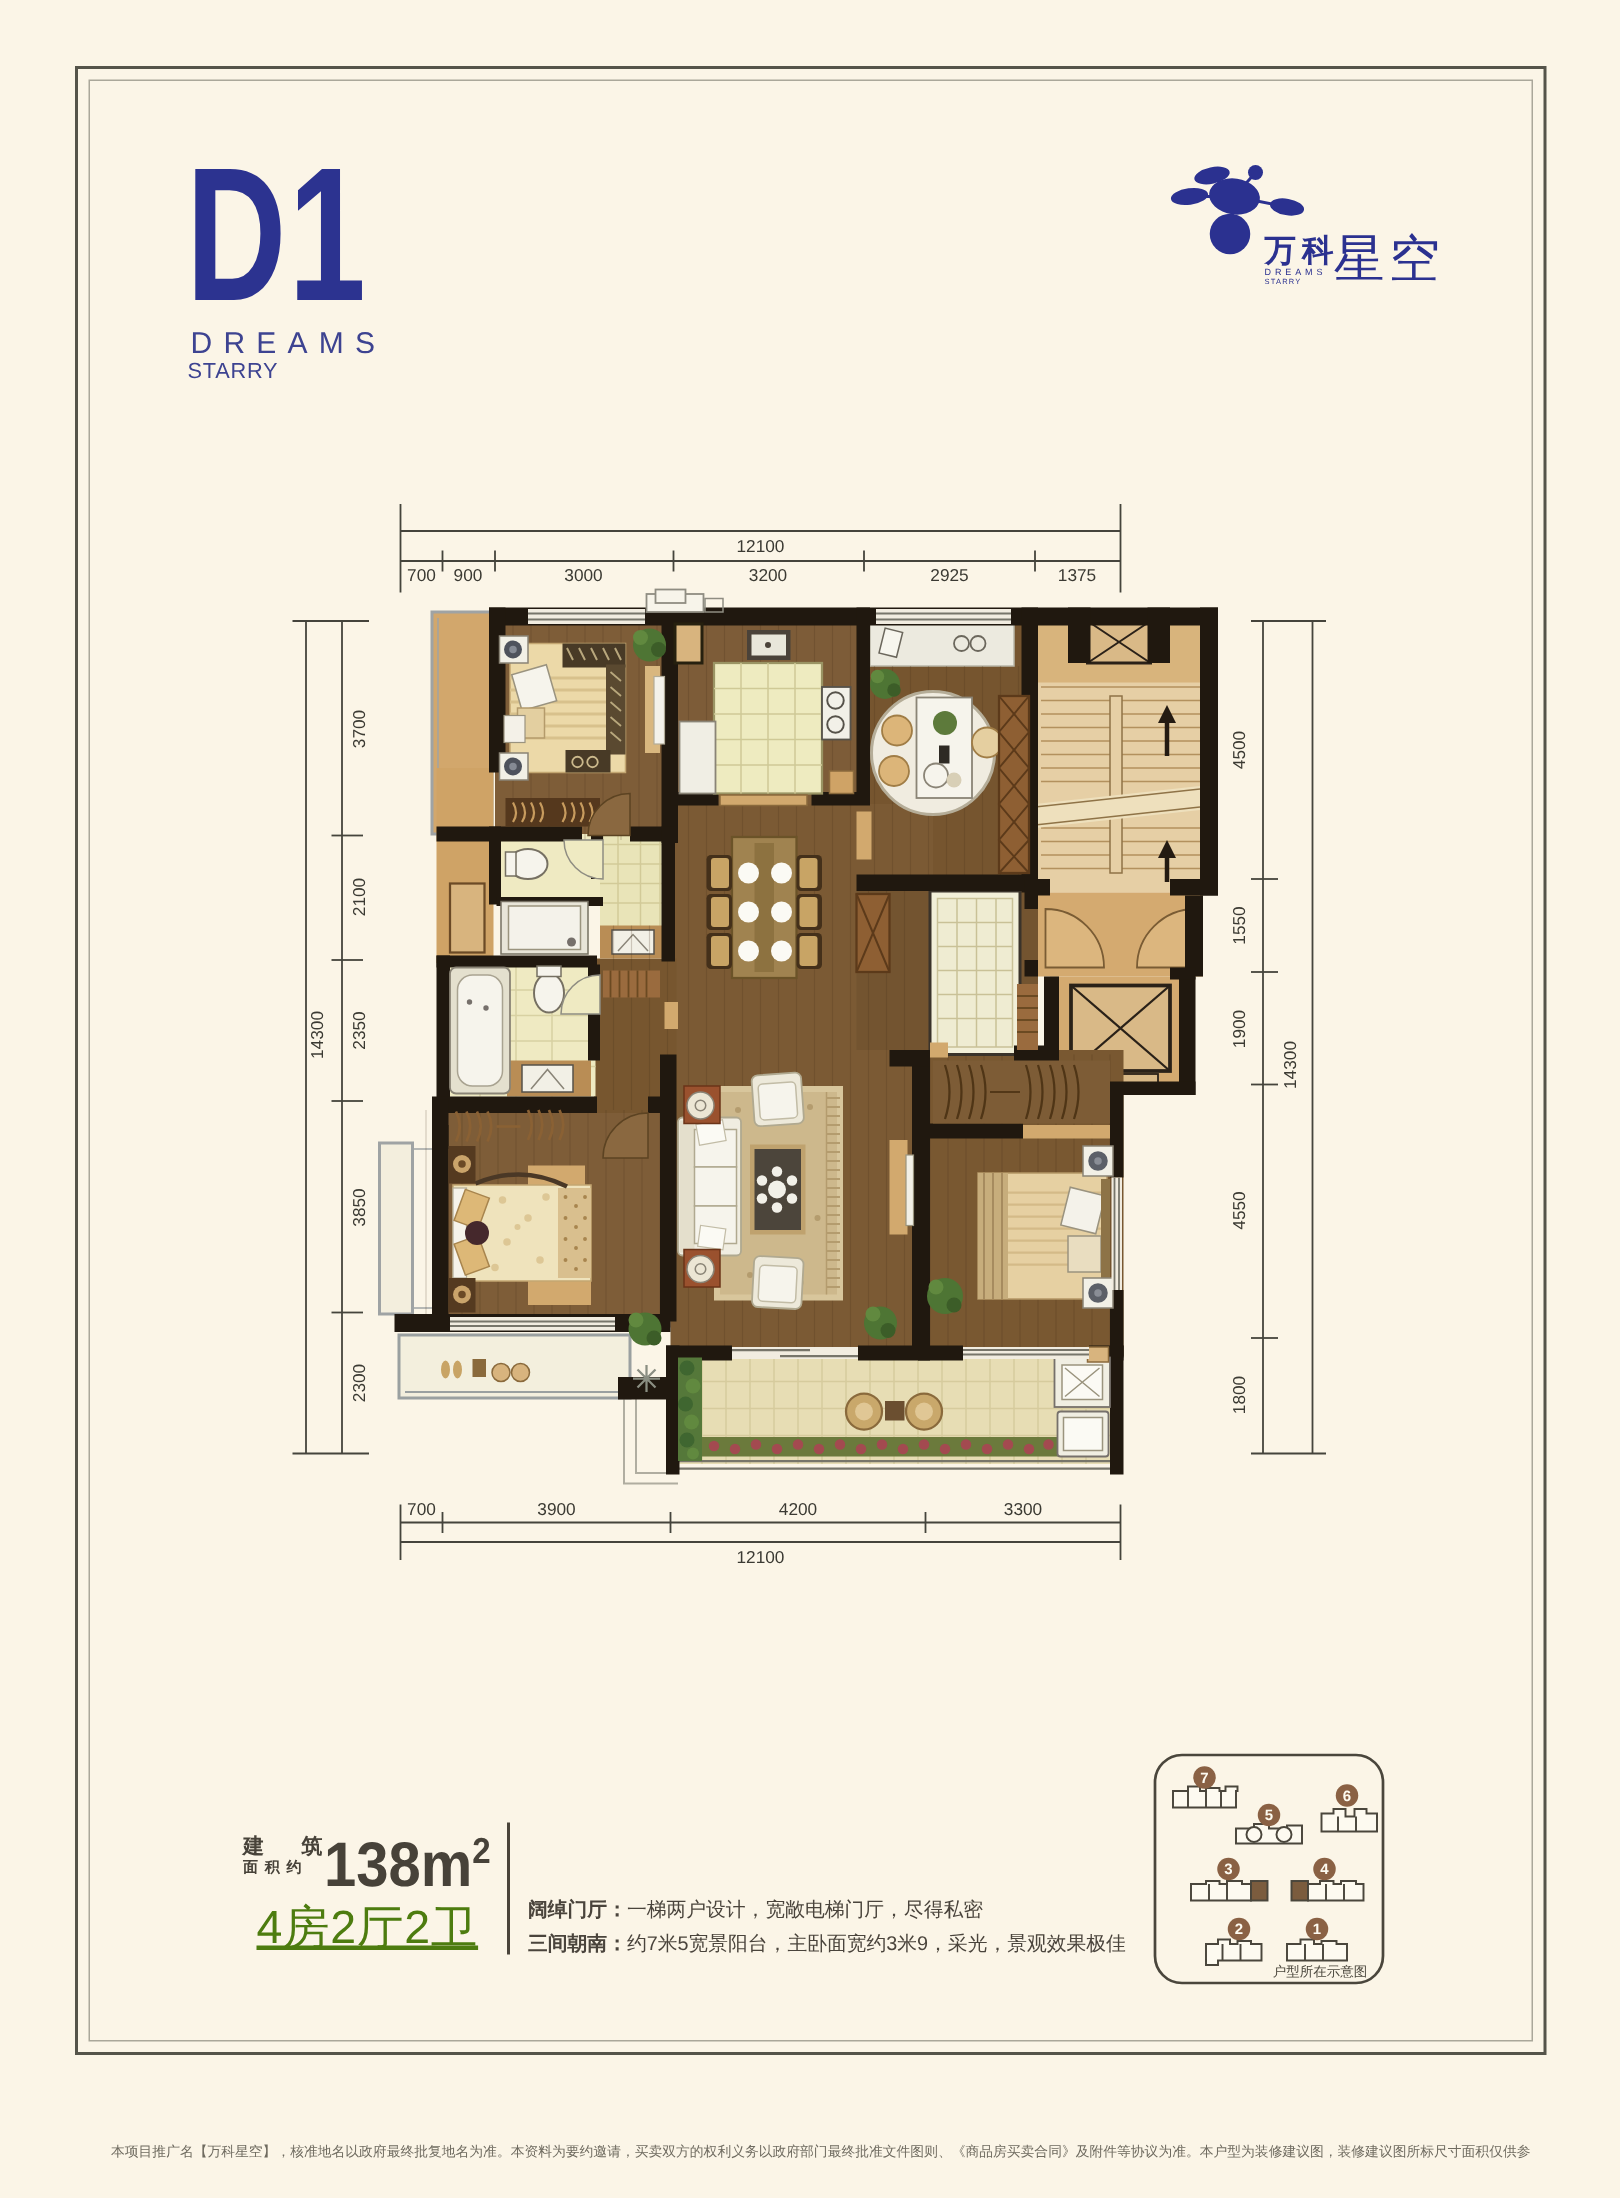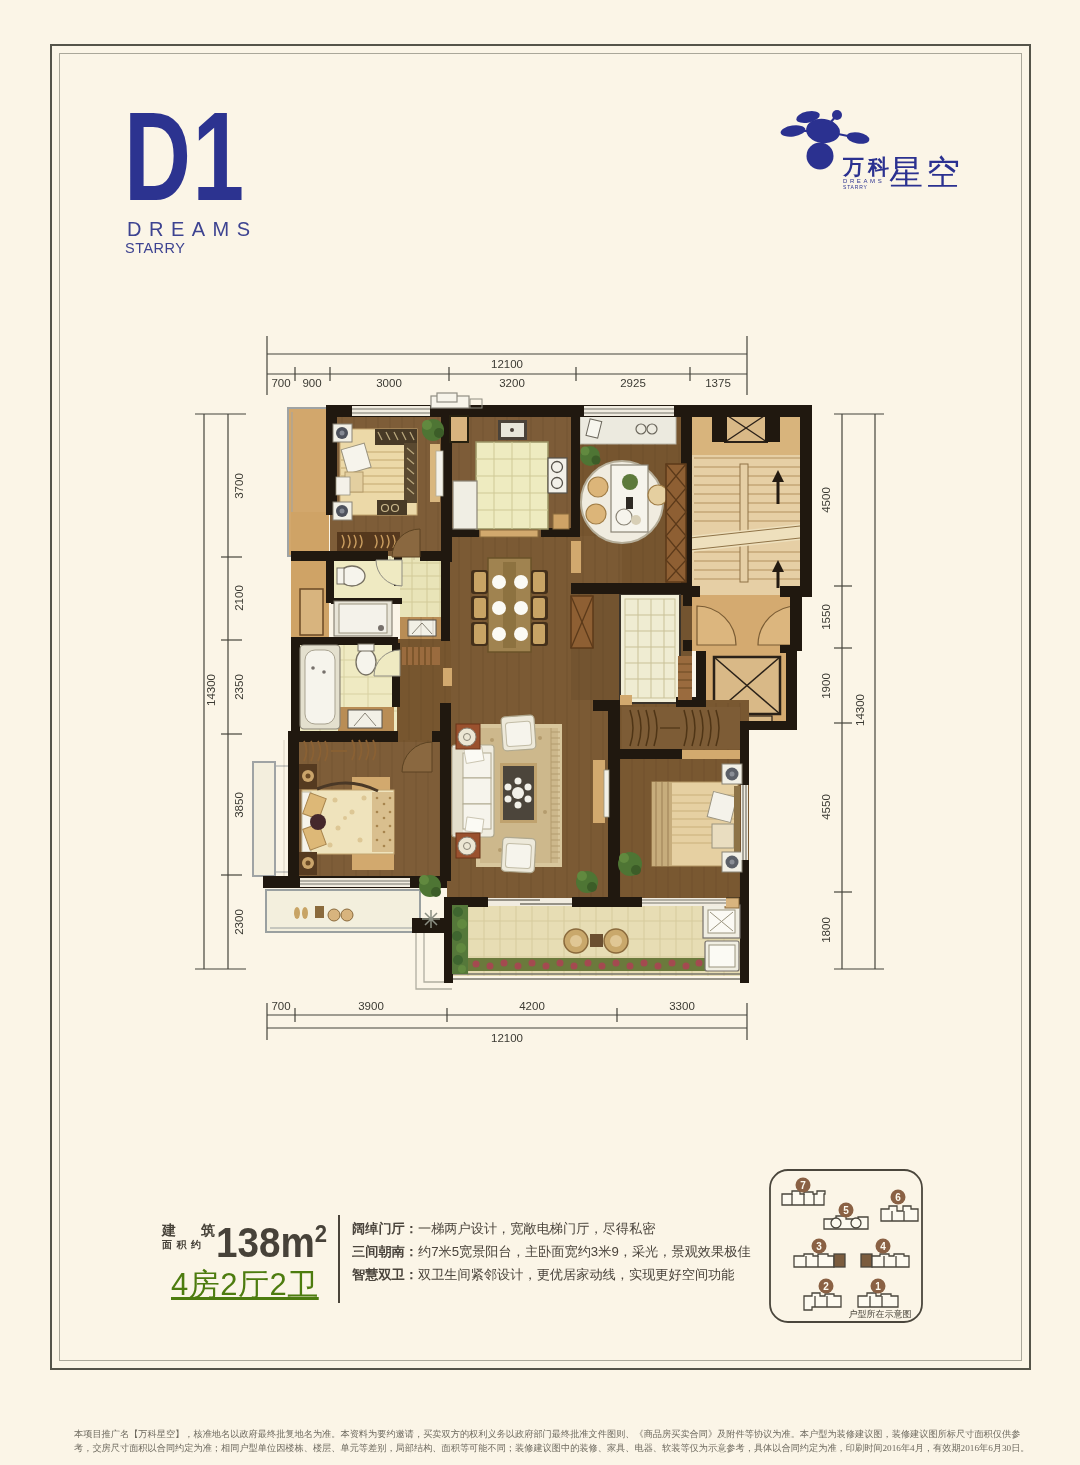--- a/index.html
+++ b/index.html
@@ -903,28 +903,27 @@
   <div style="font-size:14px;font-weight:bold;letter-spacing:25px;">建筑</div>
   <div style="font-size:10px;font-weight:bold;letter-spacing:4.5px;margin-top:-2px;">面积约</div>
 </div>
 
 <div class="abs" style="left:216px;top:1219px;font-size:42px;font-weight:bold;color:#474239;transform:scaleX(0.92);transform-origin:0 0;">138m<span style="font-size:24px;vertical-align:15px;">2</span></div>
 
 <div class="abs" style="left:171px;top:1264px;font-size:31px;color:#4d7c0f;letter-spacing:0.5px;text-decoration:underline;">4房2厅2卫</div>
 
 <div class="abs" style="left:338px;top:1215px;width:2px;height:88px;background:#4a443a;"></div>
 
-<div class="abs" style="left:352px;top:1217px;font-size:13.2px;color:#4a443c;line-height:23.2px;white-space:nowrap;">
+<div class="abs" style="left:352px;top:1261px;font-size:13.2px;color:#4a443c;line-height:23.2px;white-space:nowrap;">
 
   <div><b>阔绰门厅：</b>一梯两户设计，宽敞电梯门厅，尽得私密</div>
 
   <div><b>三间朝南：</b>约7米5宽景阳台，主卧面宽约3米9，采光，景观效果极佳</div>
 
 
-  <div><b>智慧双卫：</b>双卫生间紧邻设计，更优居家动线，实现更好空间功能</div>
 </div>
 
 <svg class="abs" style="left:768px;top:1168px;" width="156" height="156" viewBox="0 0 156 156">
 
 <rect x="2" y="2" width="152" height="152" rx="18" fill="#fbf5e7" stroke="#4a463c" stroke-width="1.8"></rect>
 <g stroke="#4a463c" stroke-width="1.3" fill="#fdfaf0">
 
   <g>
         <path d="M14 26 h10 v-3 h8 v3 h4 v-2 h9 v2 h4 v-3 h8 v3 h-1 v11 h-42 Z"></path>
         <line x1="24" y1="26" x2="24" y2="37"></line>
@@ -1002,14 +1001,13 @@
         <circle cx="110" cy="118" r="7.5" fill="#8a6144"></circle>
         <text x="110" y="121.5">1</text>
       </g>
 </g>
 
 <text x="112" y="149" font-size="9" fill="#4a463c" text-anchor="middle" font-family="Liberation Sans,sans-serif">户型所在示意图</text>
 </svg>
 
 <div class="abs" style="left:74px;top:1380px;width:940px;font-size:9.2px;color:#6f6b60;line-height:13.8px;font-family:'Liberation Serif',serif;white-space:nowrap;margin-top:48px;">
   <div>本项目推广名【万科星空】，核准地名以政府最终批复地名为准。本资料为要约邀请，买卖双方的权利义务以政府部门最终批准文件图则、《商品房买卖合同》及附件等协议为准。本户型为装修建议图，装修建议图所标尺寸面积仅供参</div>
-  <div>考，交房尺寸面积以合同约定为准；相同户型单位因楼栋、楼层、单元等差别，局部结构、面积等可能不同；装修建议图中的装修、家具、电器、软装等仅为示意参考，具体以合同约定为准，印刷时间2016年4月，有效期2016年6月30日。</div>
 </div>
 
 </body></html>

